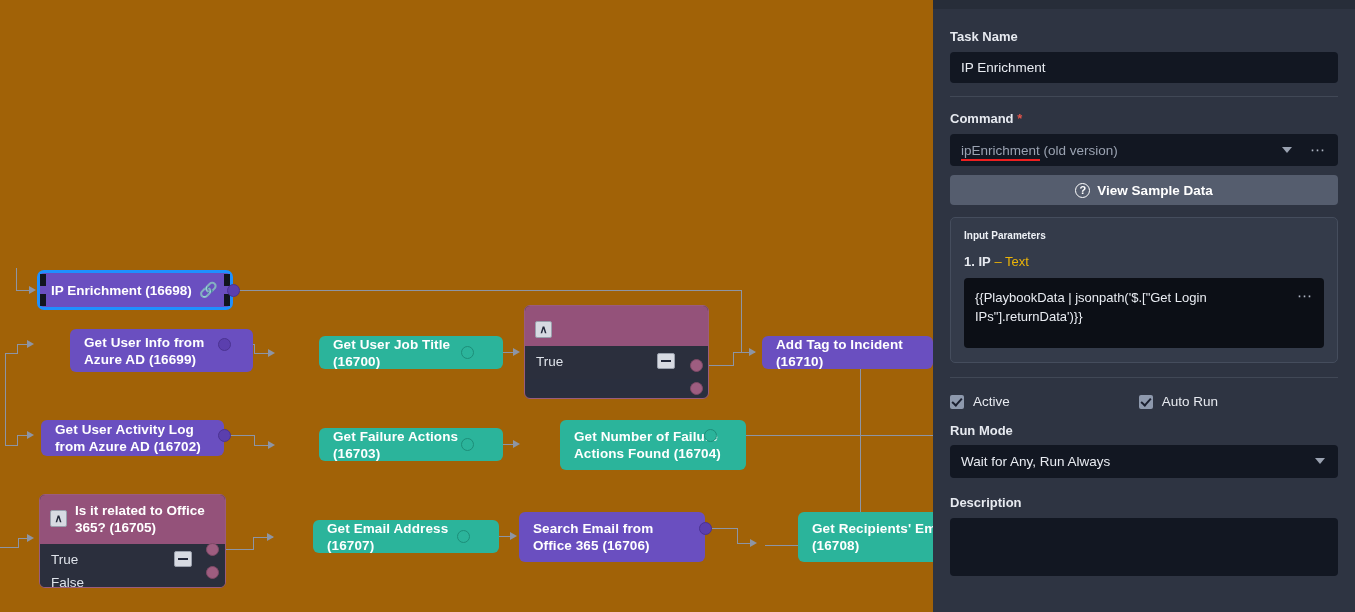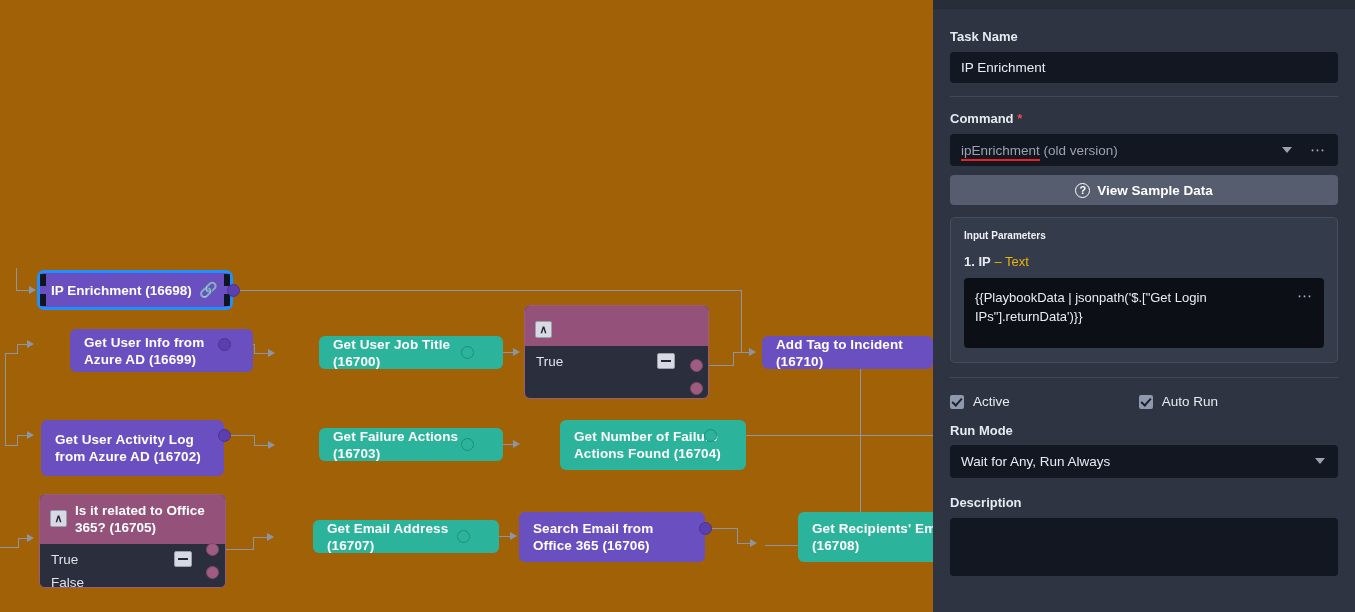--- a/index.html
+++ b/index.html
@@ -275,21 +275,21 @@
 
       </div>
     </div>
     <div class="port mauve" style="left:690px;top:359px;"></div>
     <div class="port mauve" style="left:690px;top:382px;"></div>
 
     <div class="node purple" style="left:762px;top:336px;width:171px;height:33px;">
       <span class="label">Add Tag to Incident (16710)</span>
     </div>
 
-    <div class="node purple" style="left:41px;top:420px;width:183px;height:56px;">
+    <div class="node purple" style="left:41px;top:420px;width:183px;height:36px;">
       <span class="label">Get User Activity Log from Azure AD (16702)</span>
     </div>
     <div class="port purple" style="left:218px;top:429px;"></div>
 
     <div class="node teal" style="left:283px;top:428px;width:184px;height:33px;">
       <span class="label">Get Failure Actions (16703)</span>
     </div>
     <div class="port teal" style="left:461px;top:438px;"></div>
 
     <div class="node teal" style="left:524px;top:420px;width:186px;height:50px;">

